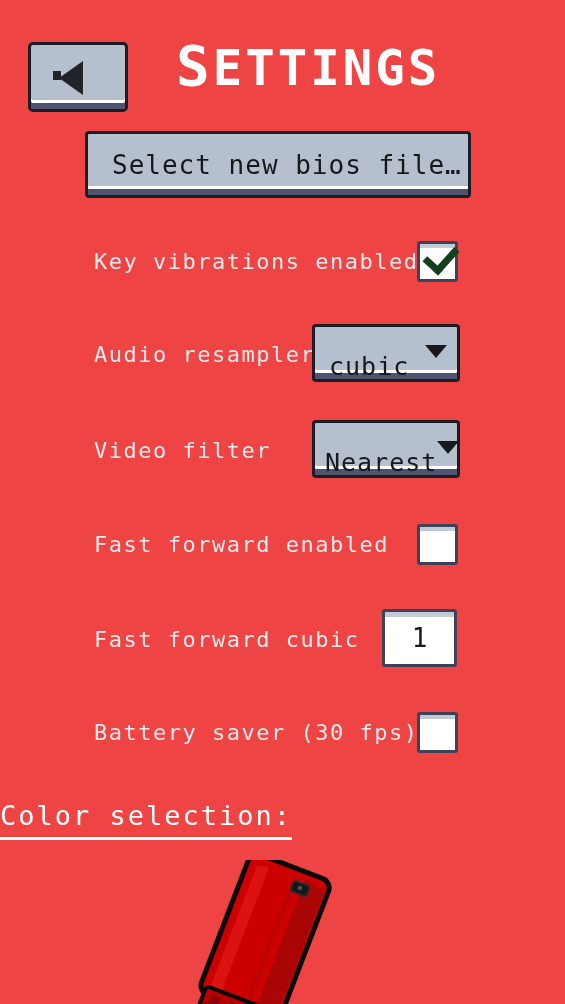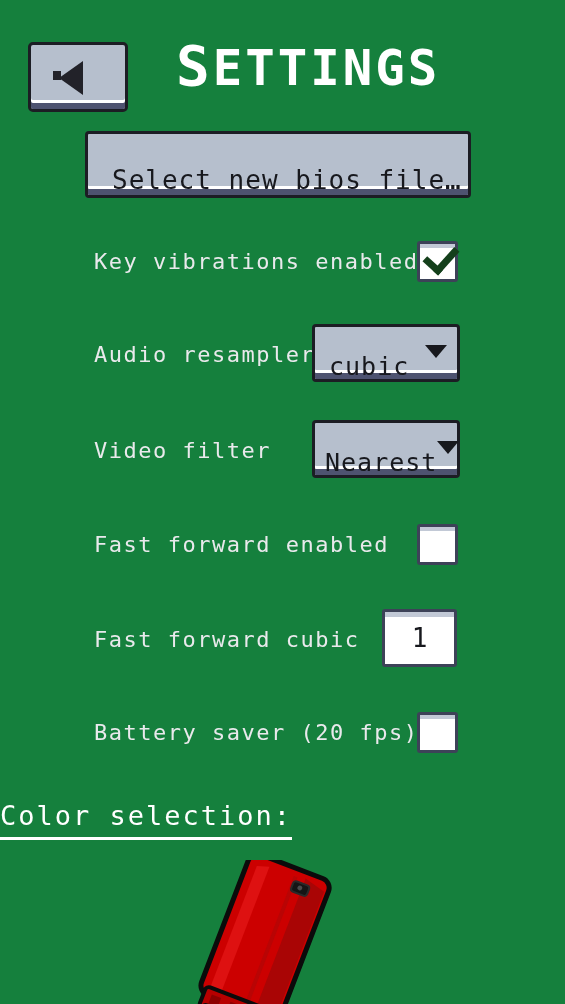--- a/index.html
+++ b/index.html
@@ -11,21 +11,21 @@
     width: 565px;
     height: 1004px;
     overflow: hidden;
     font-family: "DejaVu Sans Mono", "Liberation Mono", monospace;
     -webkit-font-smoothing: none;
   }
   #app {
     position: relative;
     width: 565px;
     height: 1004px;
-    background: #15803d;
+    background: #ef4444;
   }
 
   
   .header {
     position: absolute;
     left: 0; top: 0;
     width: 565px;
     height: 122px;
   }
   .back-btn {
@@ -87,21 +87,20 @@
 
   .bios-btn {
     position: absolute;
     left: 85px;
     top: 131px;
     width: 386px;
     height: 67px;
     padding-left: 24px;
     font-size: 26px;
     letter-spacing: 1px;
-    align-items: flex-end;
   }
 
   
   .row {
     position: absolute;
     left: 0;
     width: 473px;
     display: flex;
     align-items: center;
   }
@@ -246,21 +245,21 @@
       <span class="caret"></span>
     </div>
   </div>
 
   <div class="row" style="top:609px;height:58px">
     <div class="row-label" style="top:18px">Fast forward cubic</div>
     <div class="numfield" style="left:382px;top:0">1</div>
   </div>
 
   <div class="row" style="top:712px;height:41px">
-    <div class="row-label">Battery saver (20 fps)</div>
+    <div class="row-label">Battery saver (30 fps)</div>
     <div class="checkbox" style="left:417px;top:0"></div>
   </div>
 
   <div class="color-heading">
     <span>Color selection:</span>
   </div>
 
   <div class="device-stage">
     <svg width="565" height="144" viewBox="0 0 565 144">
       <g transform="translate(222,0) rotate(21 60 80)">

